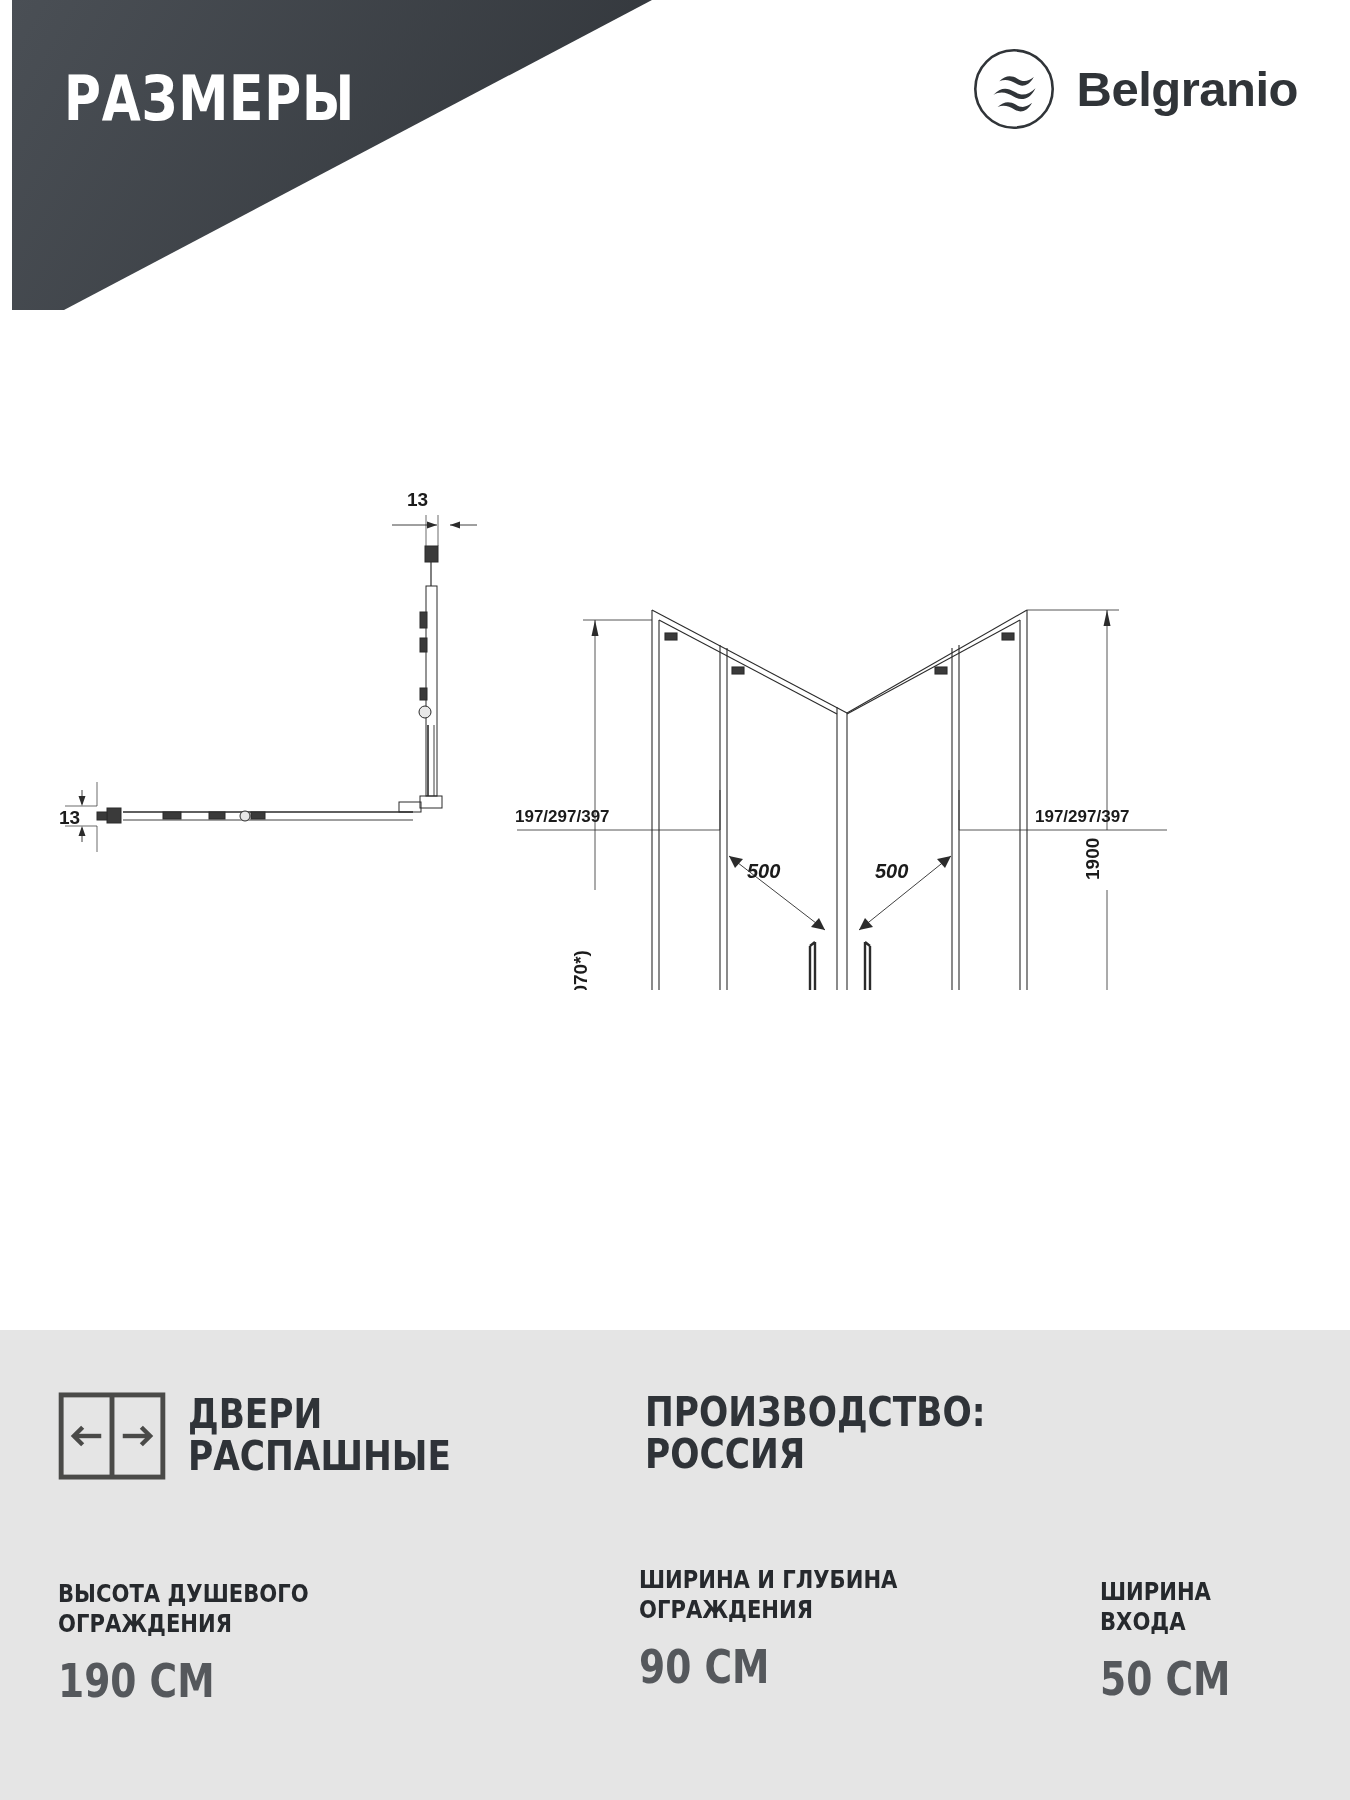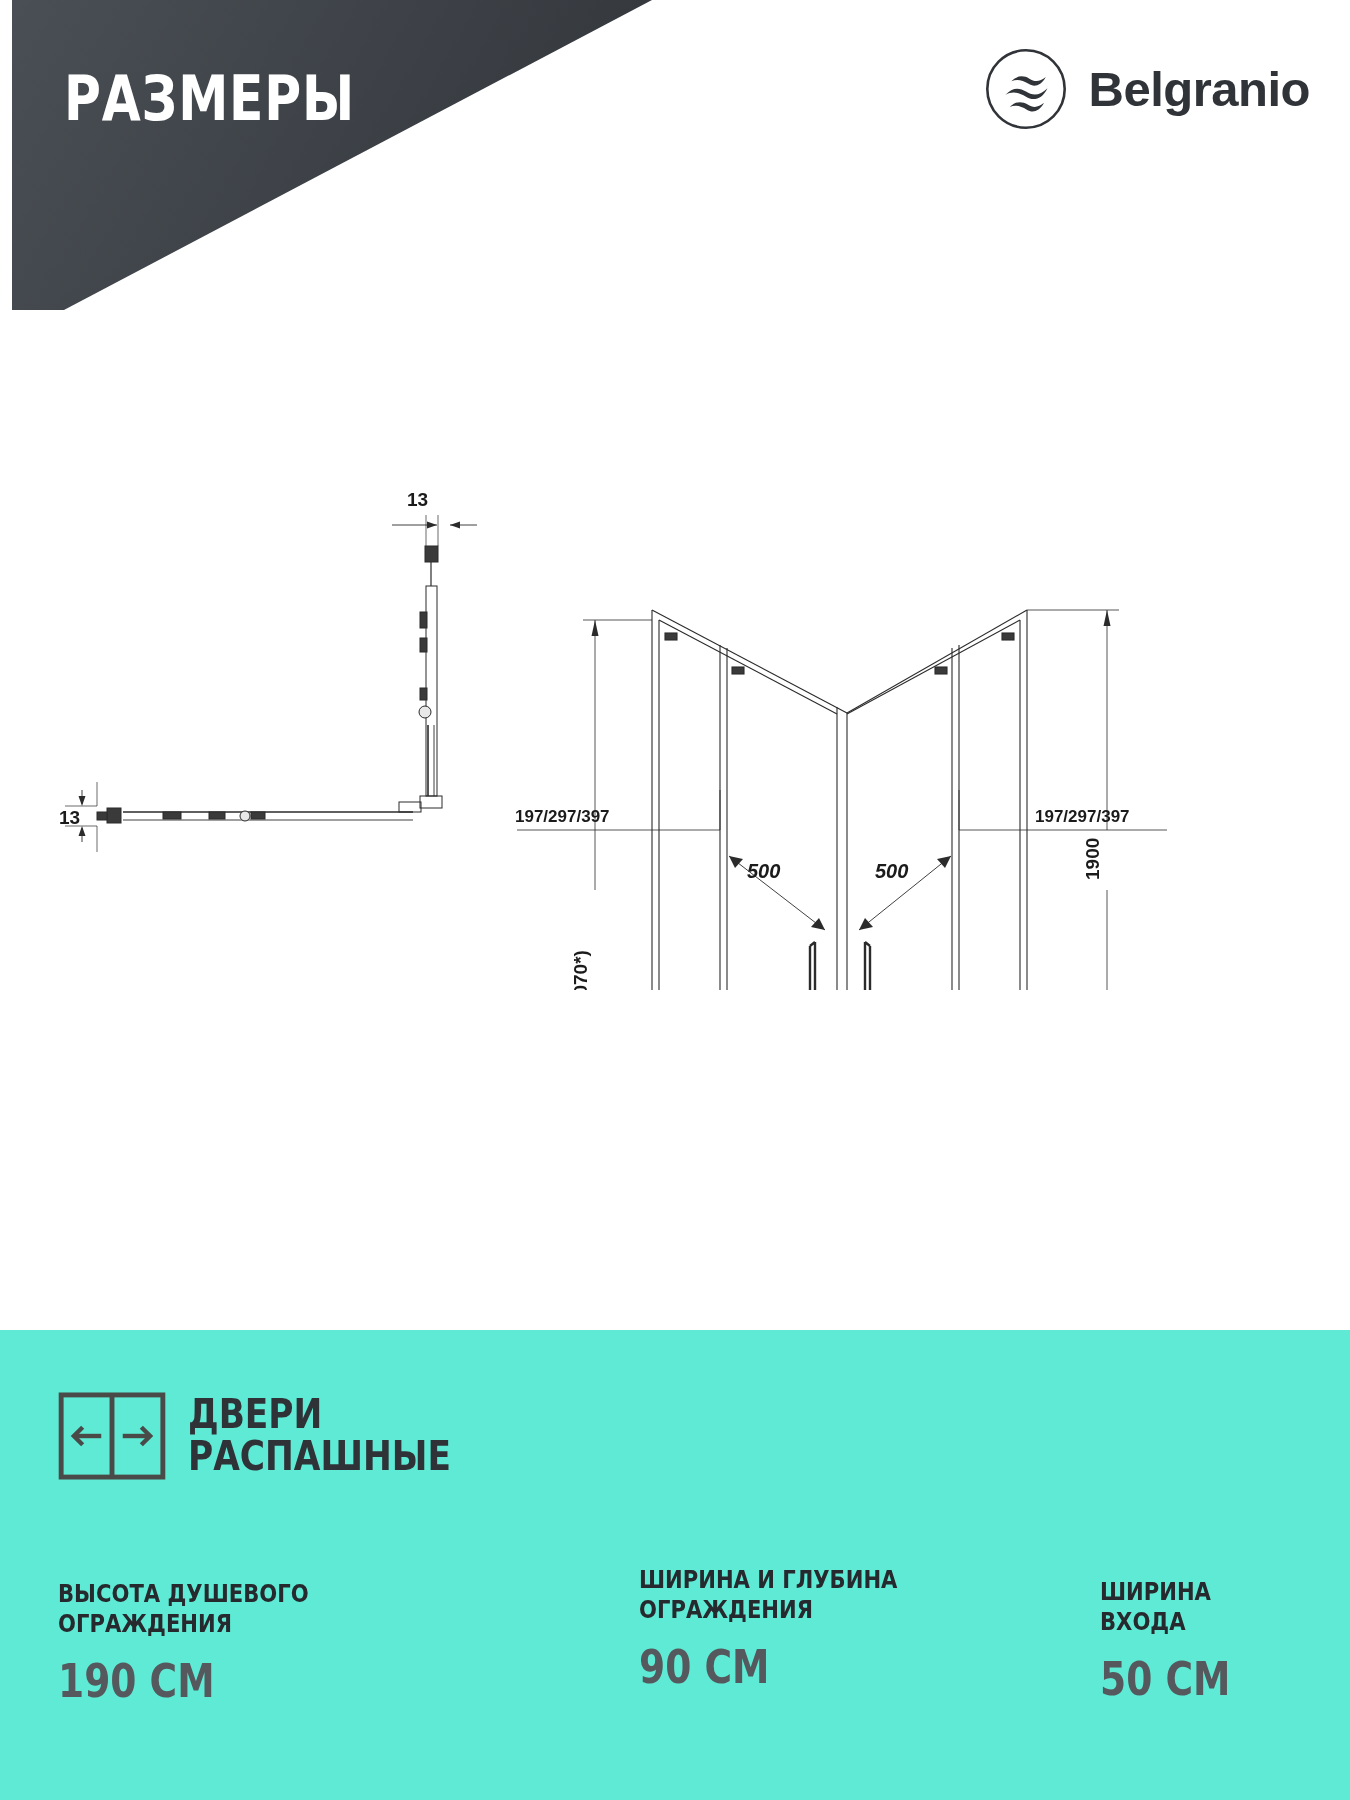--- a/index.html
+++ b/index.html
@@ -26,42 +26,42 @@
     font-size:63px;
     font-weight:bold;
     letter-spacing:1px;
     font-family:"DejaVu Sans", sans-serif;
     transform:scaleX(0.80);
     transform-origin:left center;
     white-space:nowrap;
   }
 
   
-  #logo { position:absolute; right:52px; top:46px; display:flex; align-items:center; gap:20px; }
+  #logo { position:absolute; right:64px; top:46px; display:flex; align-items:center; gap:20px; }
   #logo-mark { width:86px; height:86px; }
   #logo-text {
     font-size:49px; font-weight:bold; color:#303438;
     font-family:"Liberation Sans", sans-serif; letter-spacing:-0.5px;
   }
 
   
   #drawings { position:absolute; left:0; top:310px; width:1350px; height:1020px;margin-left:37px; }
   .svgwrap { position:absolute; left:0; top:0; }
 
   .dimtext {
     font-family:"Liberation Sans", sans-serif;
     font-size:19px; fill:#1b1b1b; font-weight:600;
   }
   .dimtext-sm { font-size:17px; }
   .dimtext-it { font-style:italic; font-size:20px; }
 
   
   #panel {
     position:absolute; left:0; top:1330px; width:1350px; height:470px;
-    background:#5eead4;
+    background:#e5e5e5;
   }
 
   #doors-block { position:absolute; left:58px; top:62px; display:flex; align-items:center; gap:22px; }
   #door-icon { width:108px; height:88px; }
   #doors-label {
     font-size:40px; font-weight:bold; color:#2f3338; line-height:1.04;
     font-family:"DejaVu Sans", sans-serif;
     transform:scaleX(0.86); transform-origin:left center;
     white-space:pre-line;
   }
@@ -277,20 +277,24 @@
         <line x1="44" y1="45" x2="17" y2="45"></line>
         <polyline points="25,36 16,45 25,54"></polyline>
         <line x1="66" y1="45" x2="93" y2="45"></line>
         <polyline points="85,36 94,45 85,54"></polyline>
       </g>
     </svg>
     <div id="doors-label">ДВЕРИ
 РАСПАШНЫЕ</div>
   </div>
 
+  <div id="prod-block">
+    <div id="prod-label">ПРОИЗВОДСТВО:
+РОССИЯ</div>
+  </div>
 
   <div class="stat" id="stat-1">
     <div class="stat-title">ВЫСОТА ДУШЕВОГО
 ОГРАЖДЕНИЯ</div>
     <div class="stat-value">190 СМ</div>
   </div>
   <div class="stat" id="stat-2">
     <div class="stat-title">ШИРИНА И ГЛУБИНА
 ОГРАЖДЕНИЯ</div>
     <div class="stat-value">90 СМ</div>

